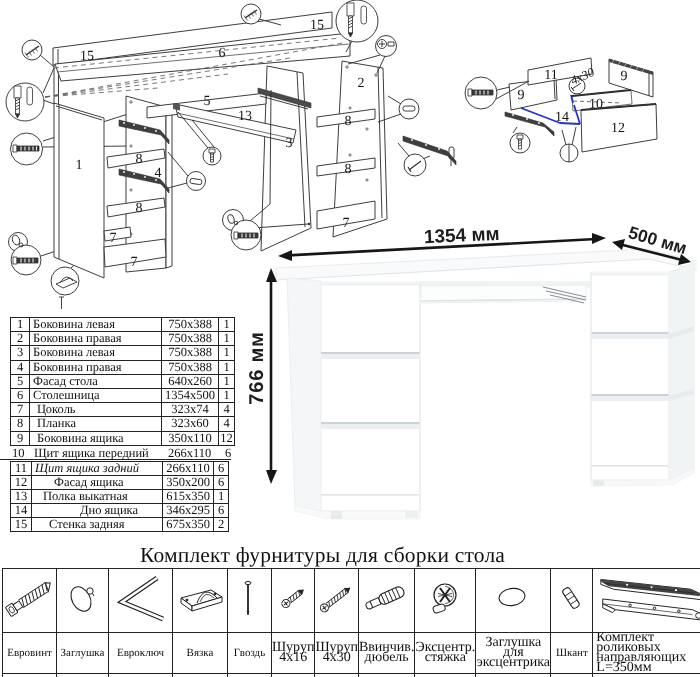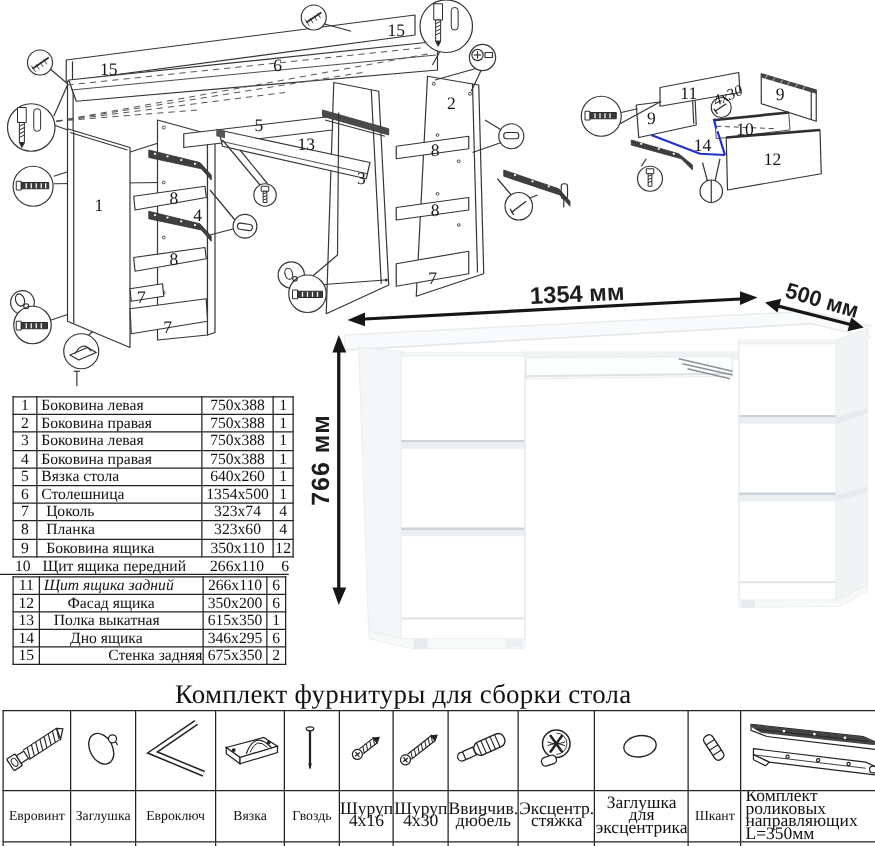--- a/index.html
+++ b/index.html
@@ -466,21 +466,21 @@
           <td class="c">1</td>
         </tr>
 <tr style="height:14.2px;">
           <td class="c">4</td>
           <td class="nm">Боковина правая</td>
           <td class="c">750x388</td>
           <td class="c">1</td>
         </tr>
 <tr style="height:14.2px;">
           <td class="c">5</td>
-          <td class="nm">Вязка стола</td>
+          <td class="nm">Фасад стола</td>
           <td class="c">640x260</td>
           <td class="c">1</td>
         </tr>
 <tr style="height:14.2px;">
           <td class="c">6</td>
           <td class="nm">Столешница</td>
           <td class="c">1354x500</td>
           <td class="c">1</td>
         </tr>
 <tr style="height:14.2px;">
@@ -525,27 +525,27 @@
           <td class="c">6</td>
         </tr>
 <tr style="height:14.2px;">
           <td class="c">13</td>
           <td class="nm" style="padding-left:11px;">Полка выкатная</td>
           <td class="c">615x350</td>
           <td class="c">1</td>
         </tr>
 <tr style="height:14.2px;">
           <td class="c">14</td>
-          <td class="nm" style="padding-left:24px;">Дно ящика</td>
+          <td class="nm" style="padding-left:24px;text-align:center;">Дно ящика</td>
           <td class="c">346x295</td>
           <td class="c">6</td>
         </tr>
 <tr style="height:14.2px;">
           <td class="c">15</td>
-          <td class="nm" style="padding-left:17px;text-align:right;">Стенка задняя</td>
+          <td class="nm" style="padding-left:17px;">Стенка задняя</td>
           <td class="c">675x350</td>
           <td class="c">2</td>
         </tr>
 </tbody>
     </table>
 
 <div id="title">Комплект фурнитуры для сборки стола</div>
 
 <table id="hw">
 <tbody>

